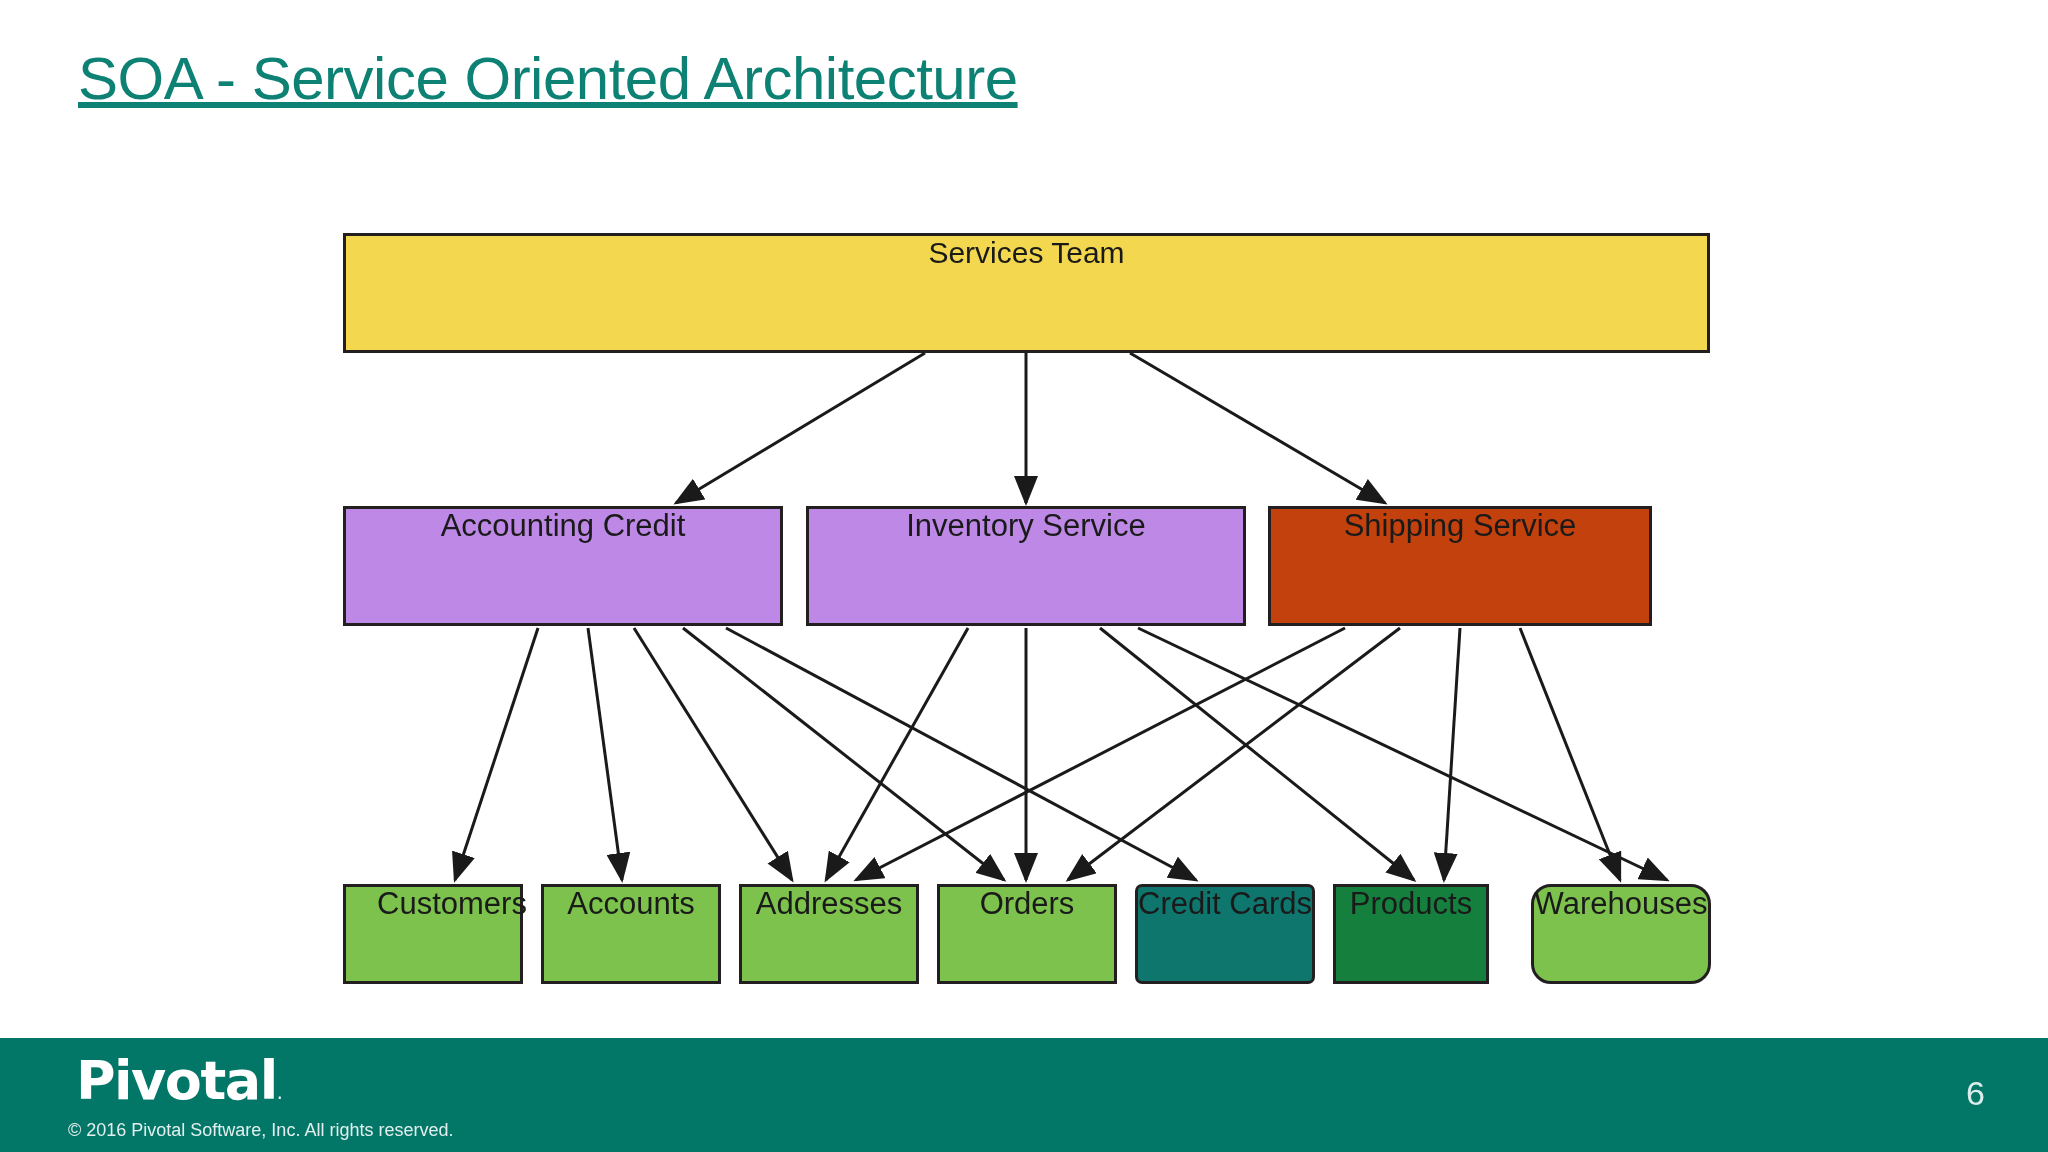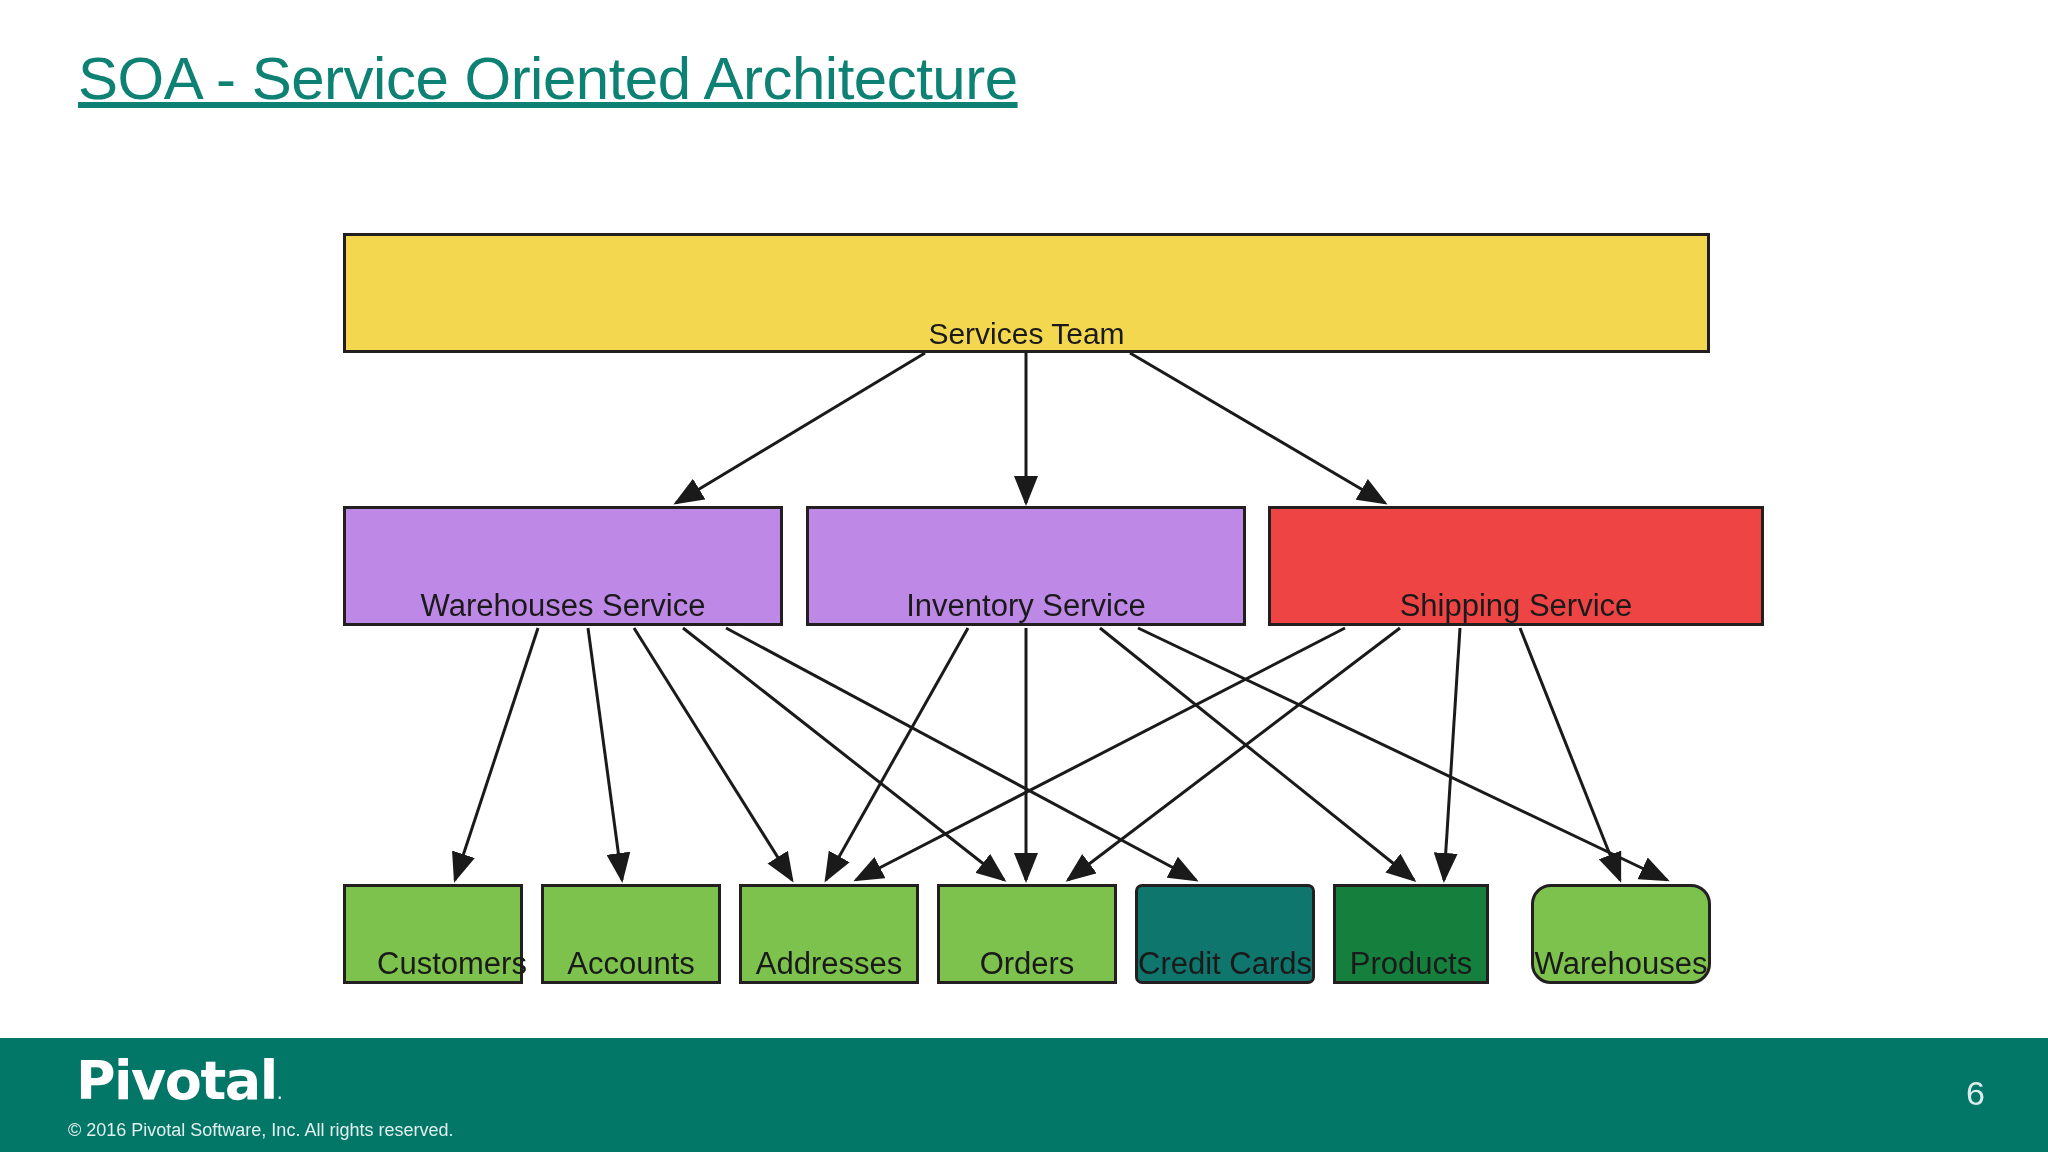--- a/index.html
+++ b/index.html
@@ -43,21 +43,21 @@
     width: 2048px;
     height: 1050px;
   }
 
   
   .node {
     position: absolute;
     box-sizing: border-box;
     border: 3px solid #231f20;
     display: flex;
-    align-items: flex-end;
+    align-items: flex-start;
     justify-content: center;
     color: #1a1a1a;
     text-align: center;
     line-height: 1.1;
     z-index: 3;
   }
   .node-team {
     background: #F3D84F;
     font-size: 30px;
   }
@@ -143,26 +143,26 @@
         <line x1="1460" y1="628" x2="1444" y2="880" stroke="#1a1a1a" stroke-width="3" marker-end="url(#arrowhead)"></line>
         <line x1="1520" y1="628" x2="1620" y2="880" stroke="#1a1a1a" stroke-width="3" marker-end="url(#arrowhead)"></line>
       </g>
   </svg>
 
   <div id="nodes">
       <div class="node node-team" style="left: 343px; top: 233px; width: 1367px; height: 120px; background: rgb(243, 216, 79);">
         <span>Services Team</span>
       </div>
       <div class="node node-service" style="left: 343px; top: 506px; width: 440px; height: 120px; background: rgb(190, 136, 230);">
-        <span>Warehouses Service</span>
+        <span>Accounting Credit</span>
       </div>
       <div class="node node-service" style="left: 806px; top: 506px; width: 440px; height: 120px; background: rgb(190, 136, 230);">
         <span>Inventory Service</span>
       </div>
-      <div class="node node-service" style="left: 1268px; top: 506px; width: 496px; height: 120px; background: #ef4444;">
+      <div class="node node-service" style="left: 1268px; top: 506px; width: 384px; height: 120px; background: #c2410c;">
         <span>Shipping Service</span>
       </div>
       <div class="node node-entity" style="left: 343px; top: 884px; width: 180px; height: 100px; background: rgb(124, 194, 77); padding-left: 38px;">
         <span>Customers</span>
       </div>
       <div class="node node-entity" style="left: 541px; top: 884px; width: 180px; height: 100px; background: rgb(124, 194, 77);">
         <span>Accounts</span>
       </div>
       <div class="node node-entity" style="left: 739px; top: 884px; width: 180px; height: 100px; background: rgb(124, 194, 77);">
         <span>Addresses</span>

